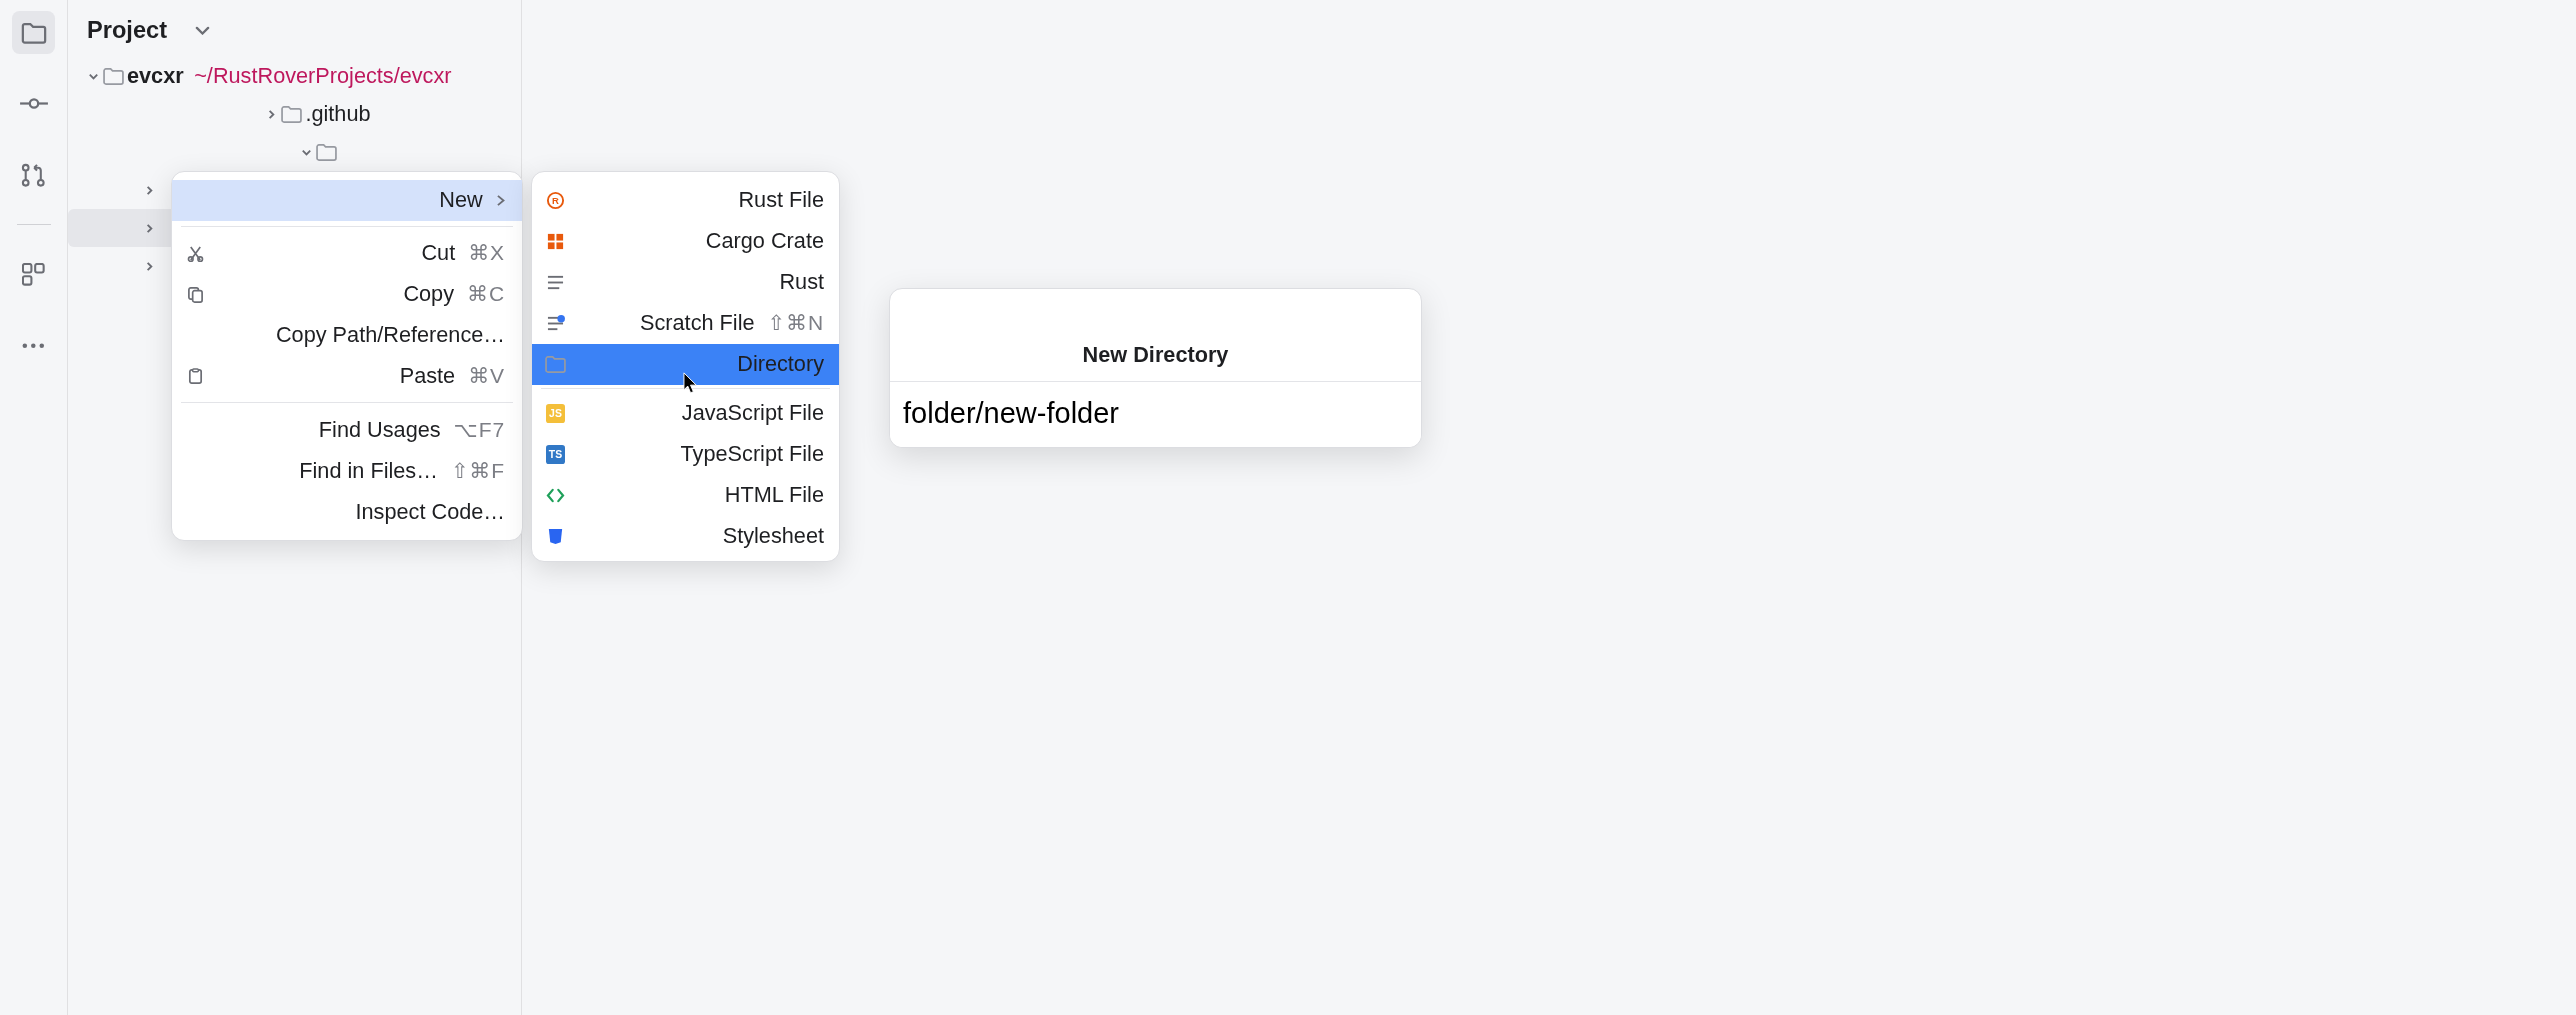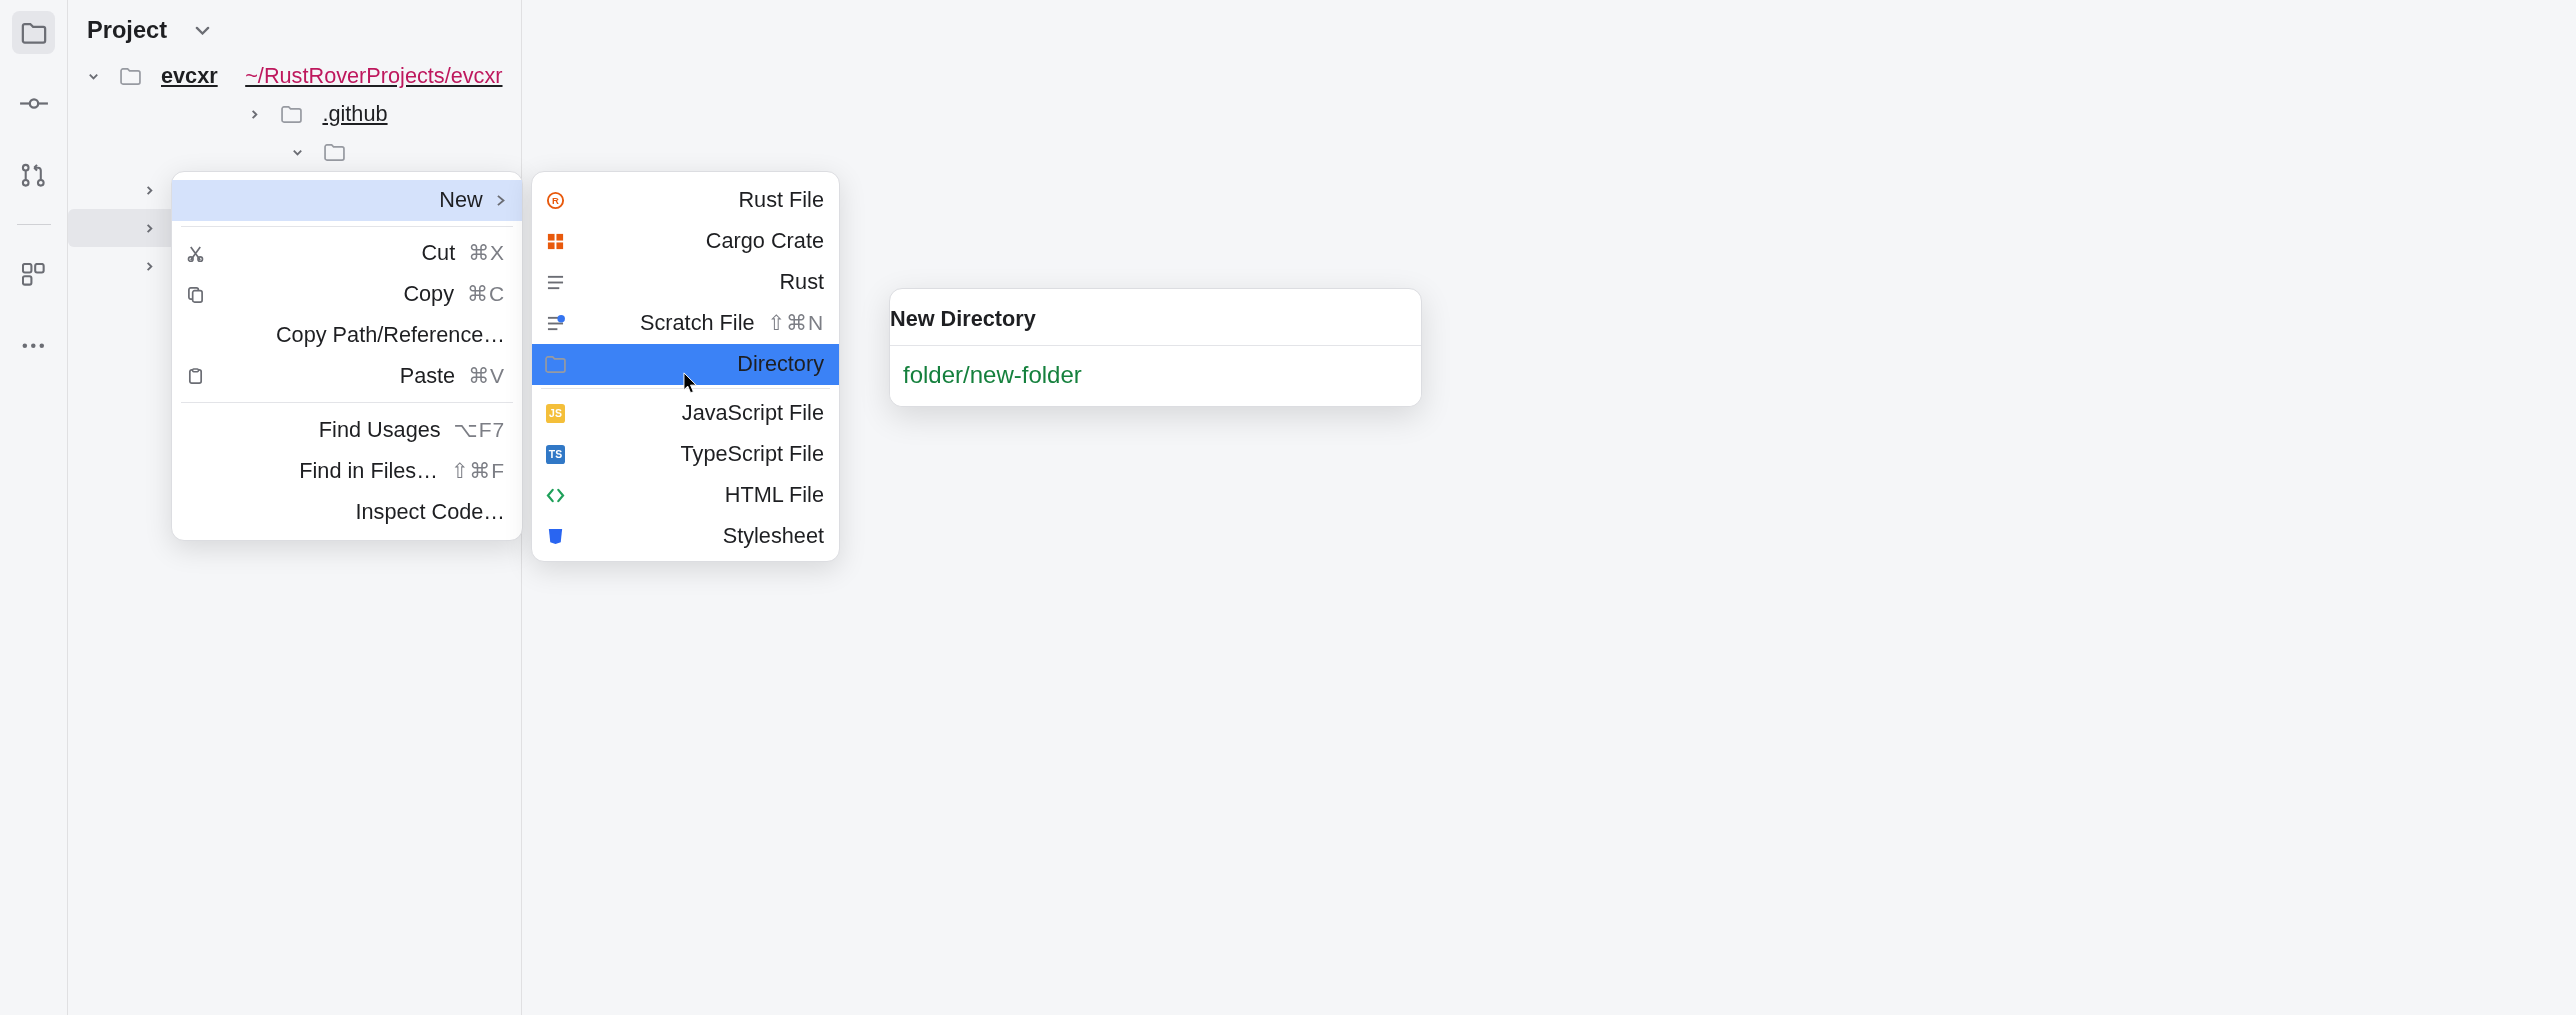--- a/index.html
+++ b/index.html
@@ -51,22 +51,21 @@
   }
   .panel-title { font-weight:700; font-size:23.6px; }
   .chev-down { margin-left:3.8px; }
 
   
   .tree { padding:0 0 0 0; }
   .tree-row {
     display:flex; align-items:center;
     height:38px;
     padding-left:9.4px;
-    gap:20px;
-    text-decoration:underline;
+    gap:3px;
   }
   .tree-row.selected { background:#e5e6ea; border-radius:5.7px; }
   .tree-label { white-space:nowrap; }
   .tree-label.bold { font-weight:700; }
   .tree-path { color:#be185d; margin-left:7.5px; }
 
   
   .context-menu {
     position:absolute;
     left:171px; top:171px;
@@ -115,34 +114,36 @@
   .popup {
     position:absolute;
     left:889px; top:288px;
     width:533px;
     background:#ffffff;
     border:0.9px solid #dcdde1;
     border-radius:13px;
     box-shadow:0 9.4px 32px rgba(0,0,0,.12);
   }
   .popup-title {
+    text-align:center;
     font-weight:700;
     font-size:21.7px;
     padding:17px 0 13px 0;
     border-bottom:0.9px solid #e3e4e8;
+    margin-top:36px;
   }
   .popup-input {
     width:100%;
     border:none;
     outline:none;
-    font-size:24px;
+    font-size:29px;
     padding:15px 13px 17px 13px;
     border-radius:0 0 13px 13px;
     font-family:inherit;
-    color:#15803d;
+    color:#000000;
   }
 
   
   svg { display:block; }
 
   .indent-1 { padding-left:19px; }
   .indent-2 { padding-left:47px;justify-content:center; }
   .indent-3 { padding-left:75px; }
 </style>
 </head>

